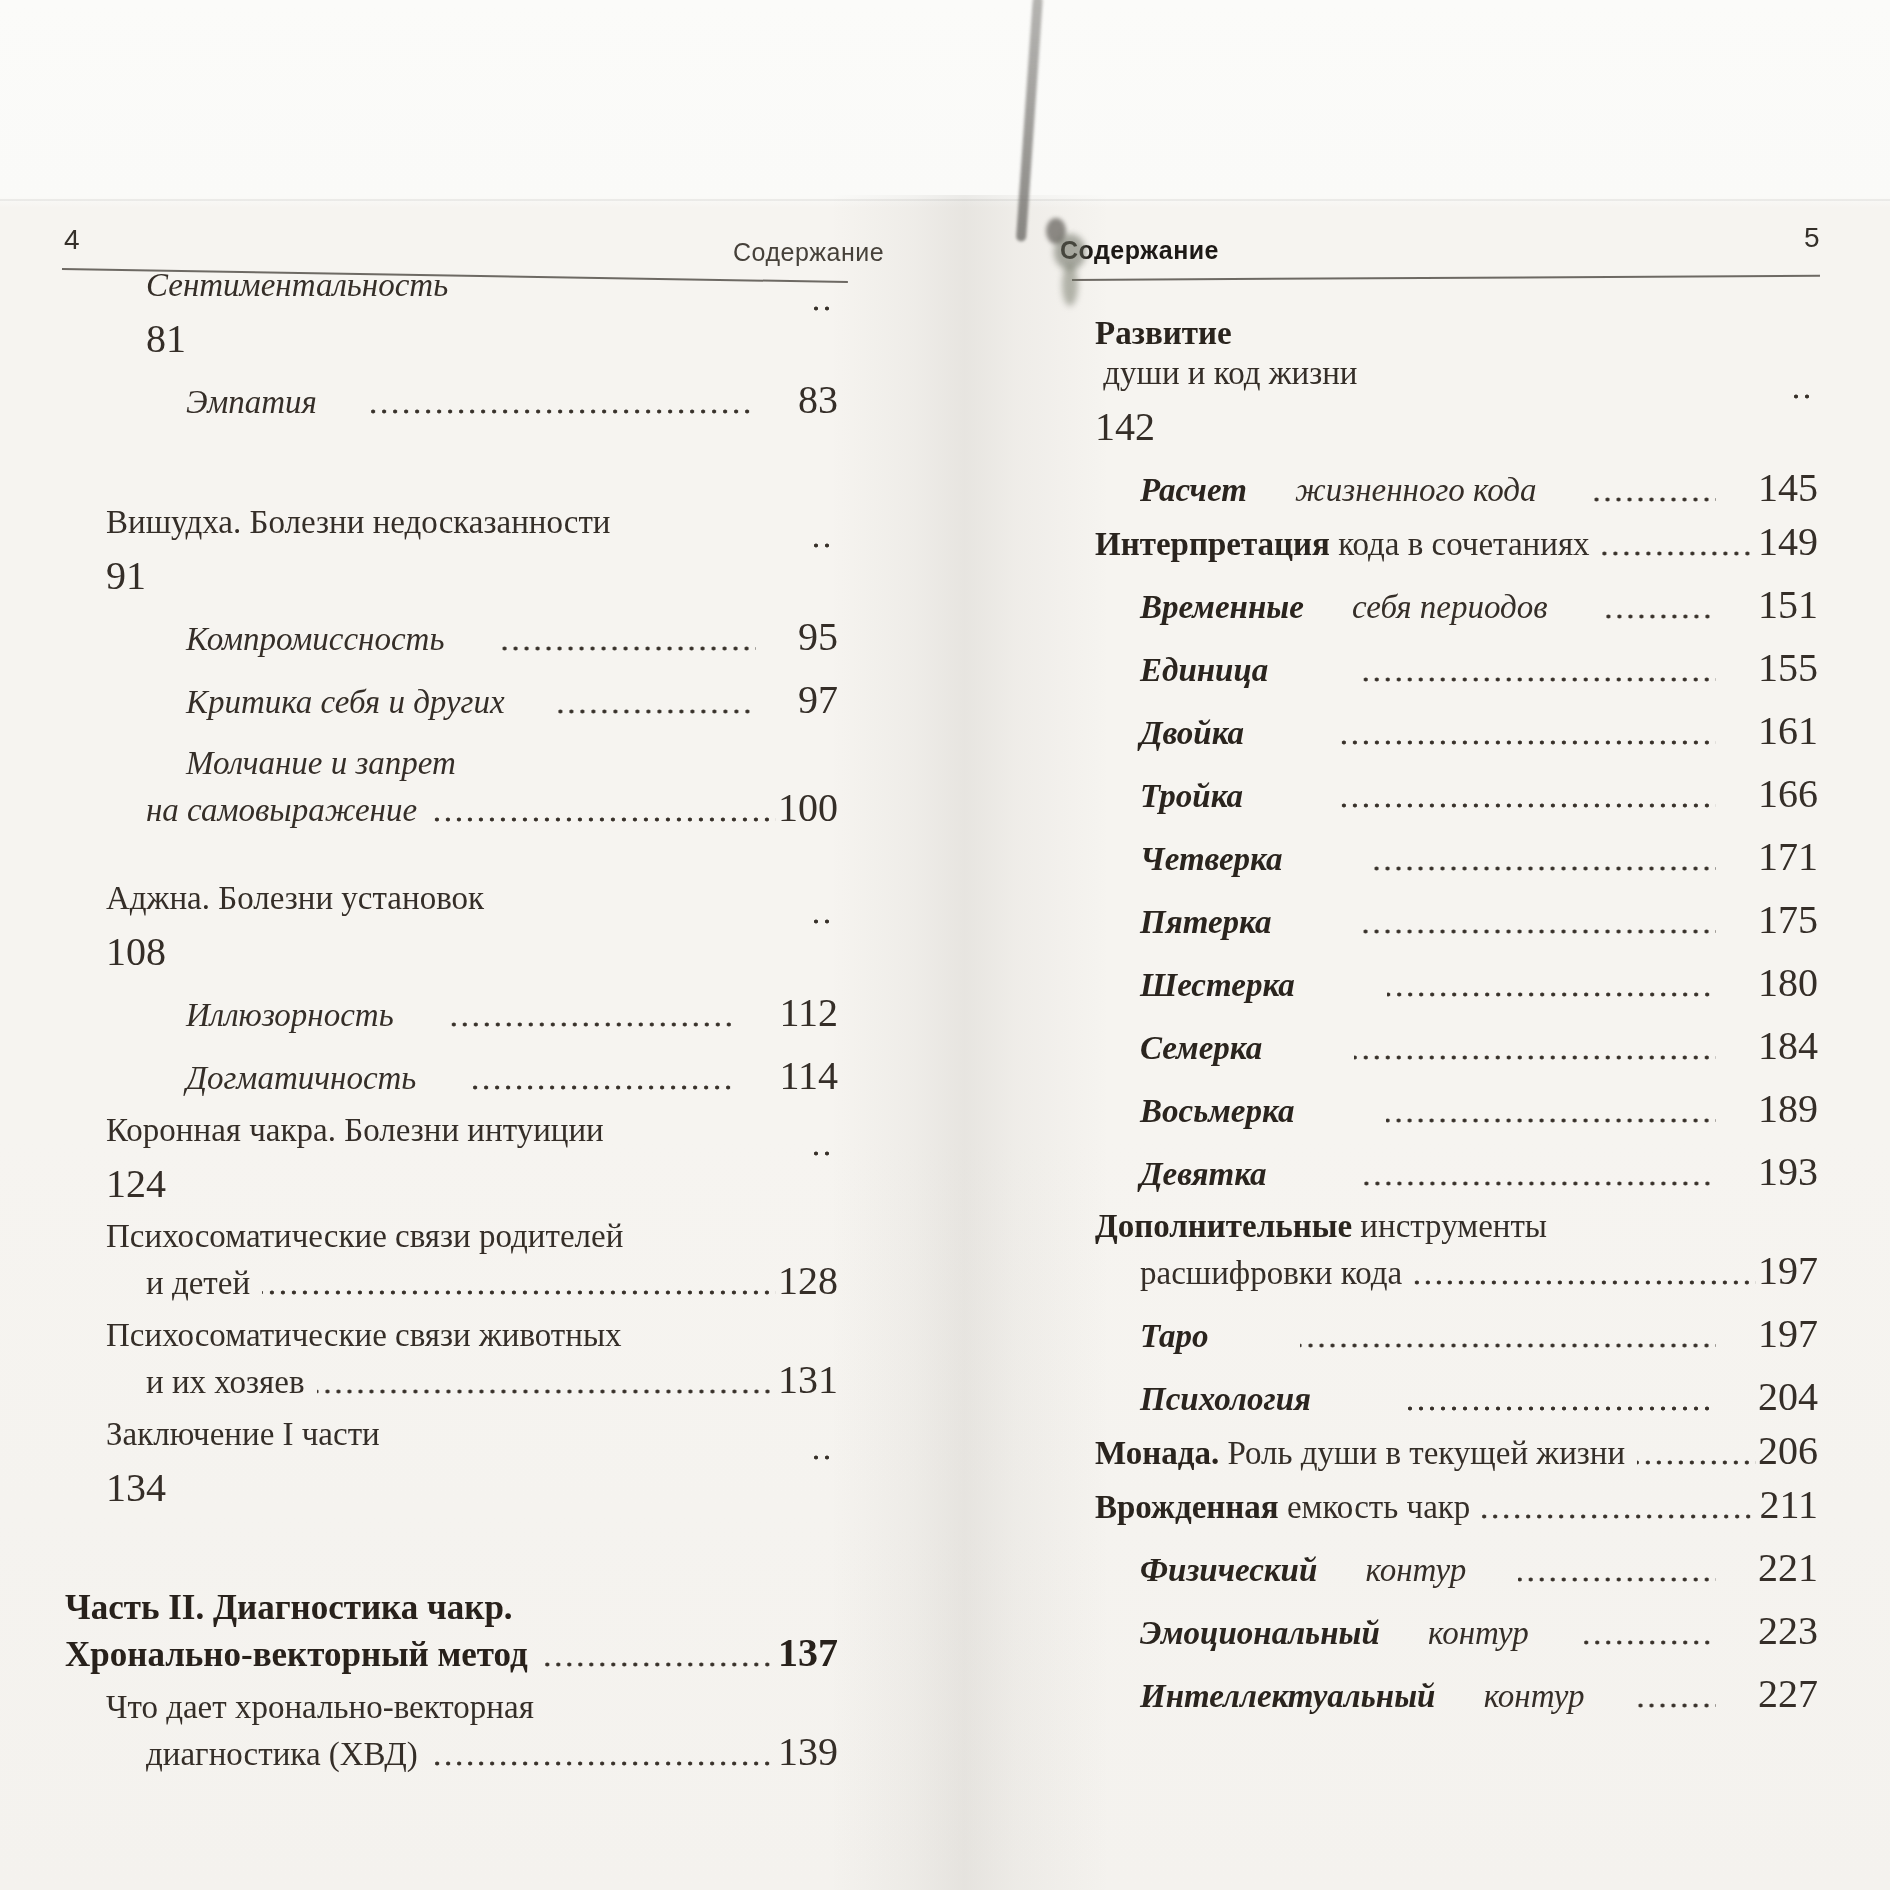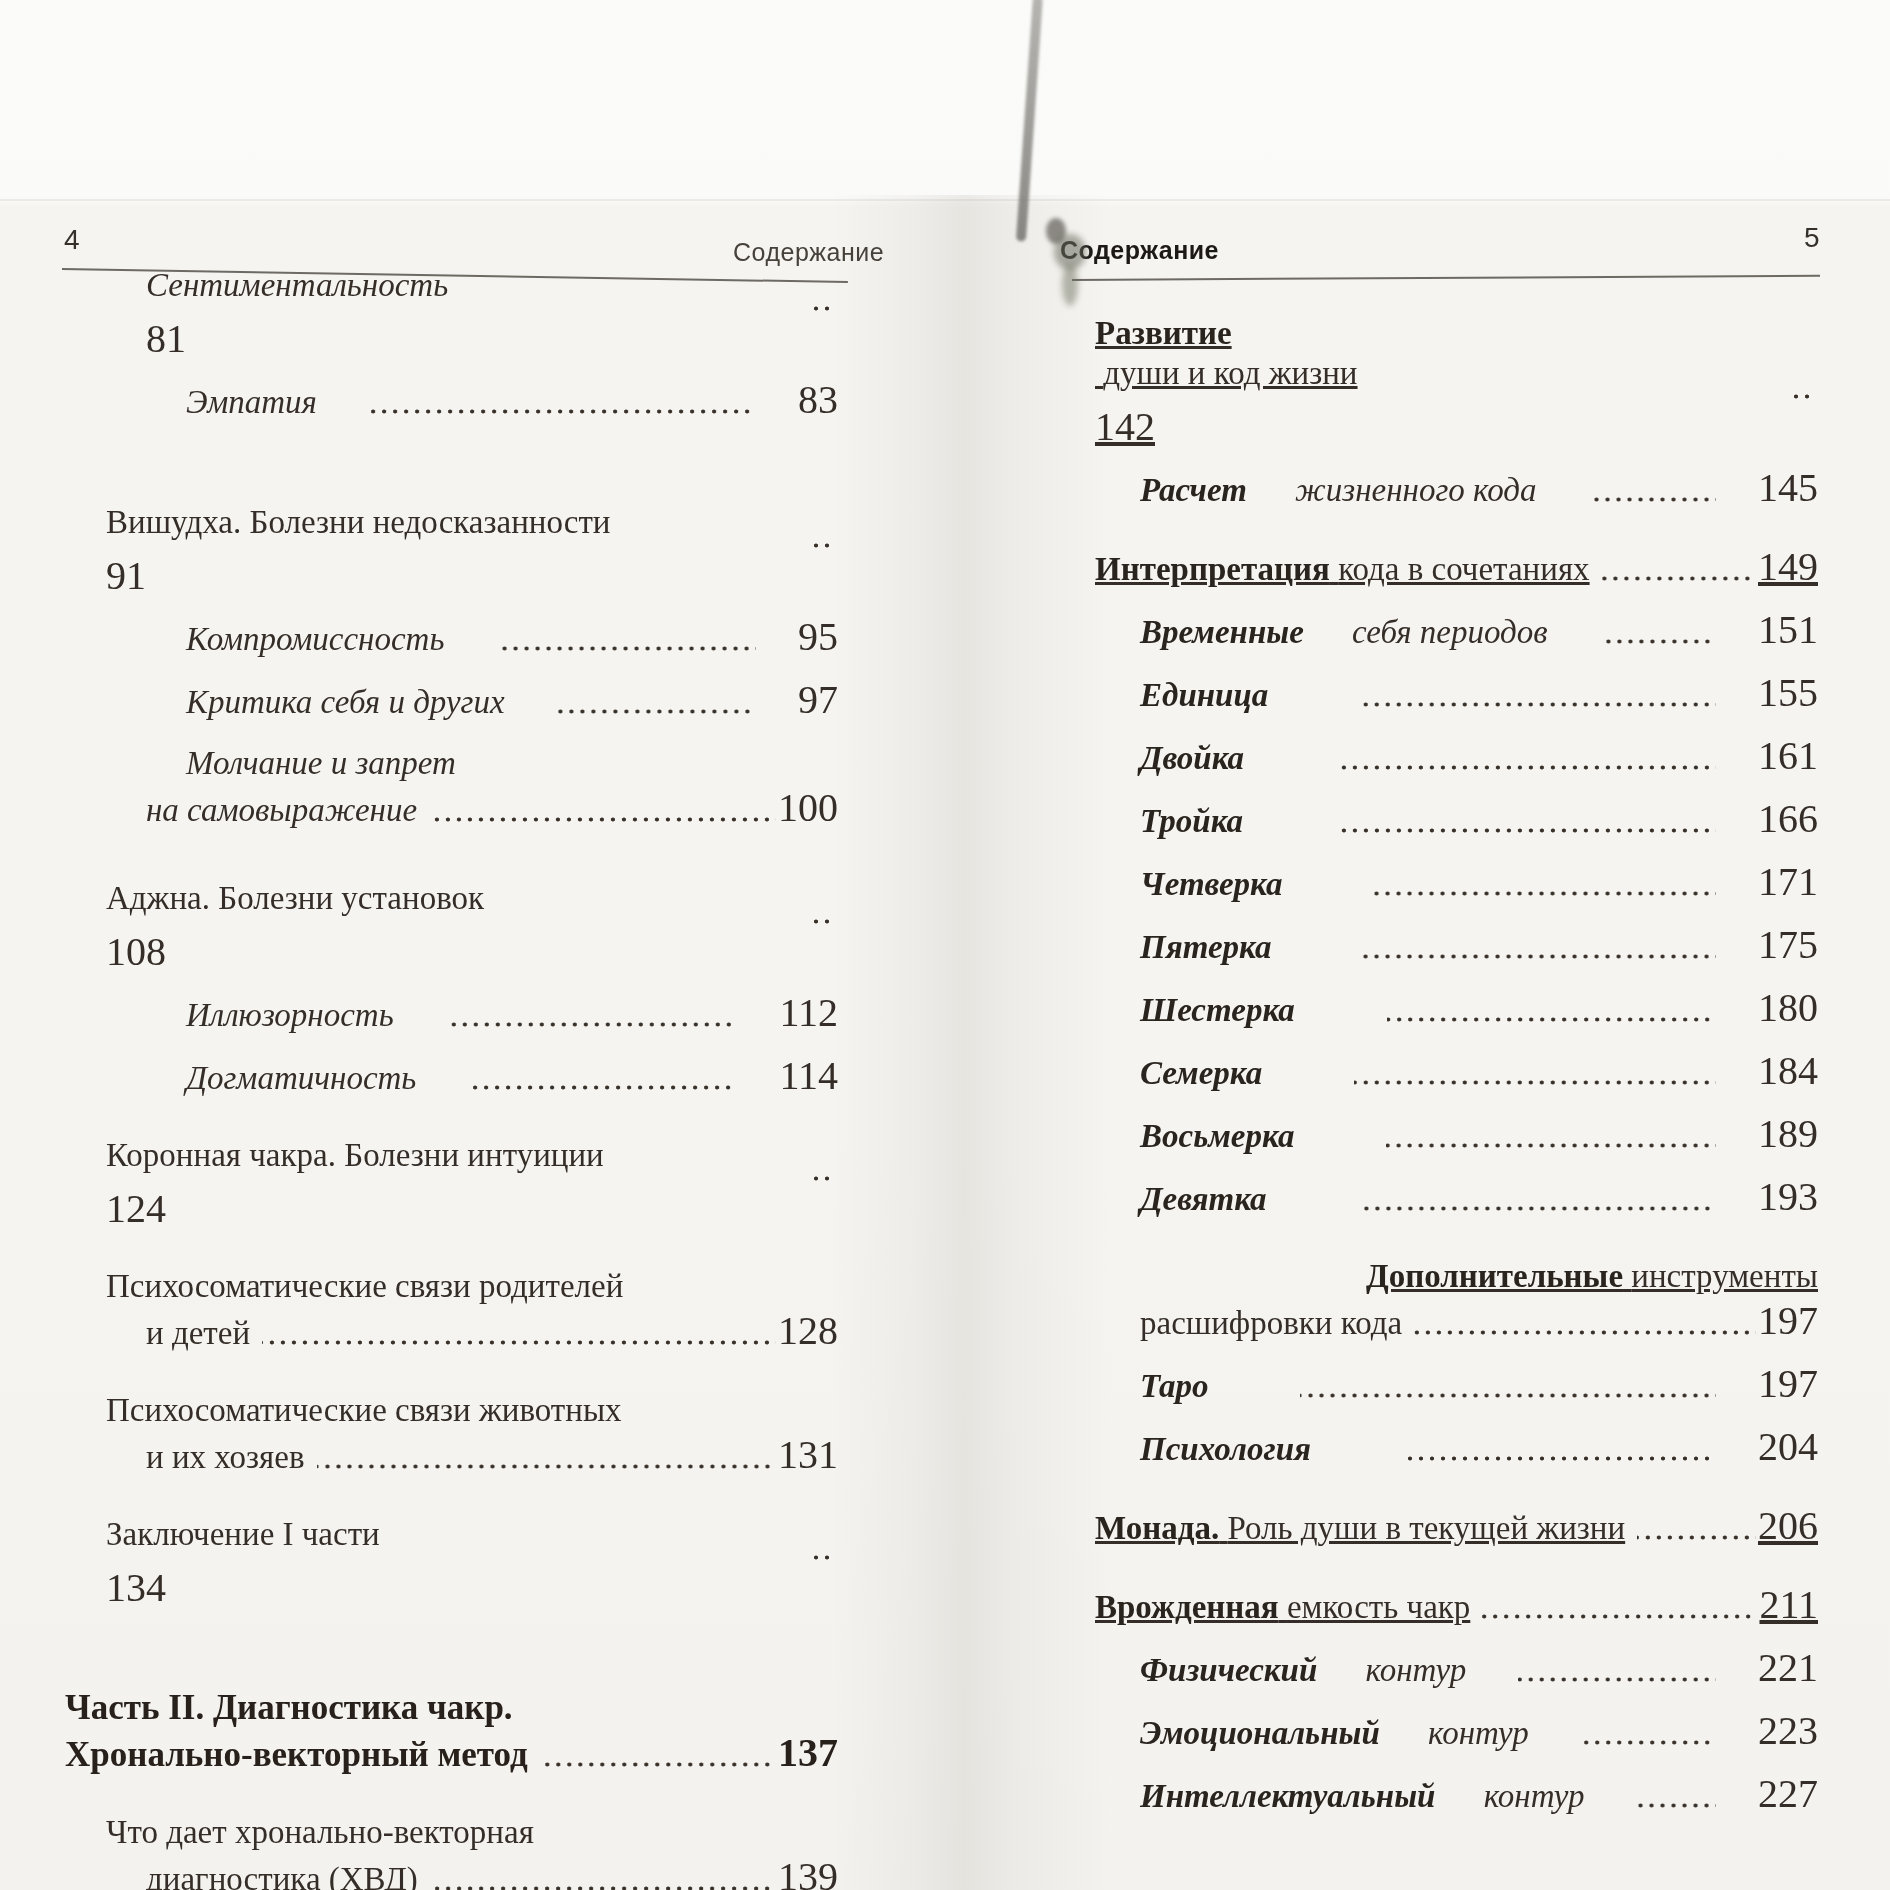--- a/index.html
+++ b/index.html
@@ -49,31 +49,31 @@
     flex:1 1 auto;min-width:24px;align-self:flex-end;height:7px;margin:0 2px 7px 12px;
     background-image:radial-gradient(circle at 2px 3.5px,#38312a 1.7px,rgba(0,0,0,0) 2.3px);
     background-size:11px 7px;background-repeat:repeat-x;background-position:right bottom;
   }
   .t-page{flex:0 0 auto;font-size:40px;}
 
   
   .toc-left  .s-main{padding-left:44px;flex-direction:column;}
   .toc-left  .s-sub,.toc-left .s-cont{padding-left:84px;}
   .toc-left  .s-part{padding-left:3px;}
-  .toc-right .s-main{padding-left:23px;text-decoration:underline;}
+  .toc-right .s-main{padding-left:23px;}
   .toc-right .s-sub,.toc-right .s-cont{padding-left:68px;}
 
   .s-sub{font-style:italic;}
   .s-sub .t-page{font-style:normal;}
   .s-part{font-weight:700;font-size:35px;color:#28211b;}
 
   
   .g-first{margin-top:0;flex-direction:column;}
   .g-line{margin-top:21px;gap:40px;}
-  .g-med{margin-top:37px;justify-content:flex-end;}
+  .g-med{margin-top:12px;}
   .g-group{margin-top:48px;}
   .g-wide{margin-top:80px;}
   .g-cont{margin-top:5px;}
 </style>
 </head>
 <body>
 
 <div class="photo">
 
   <div class="page-edge"></div>

